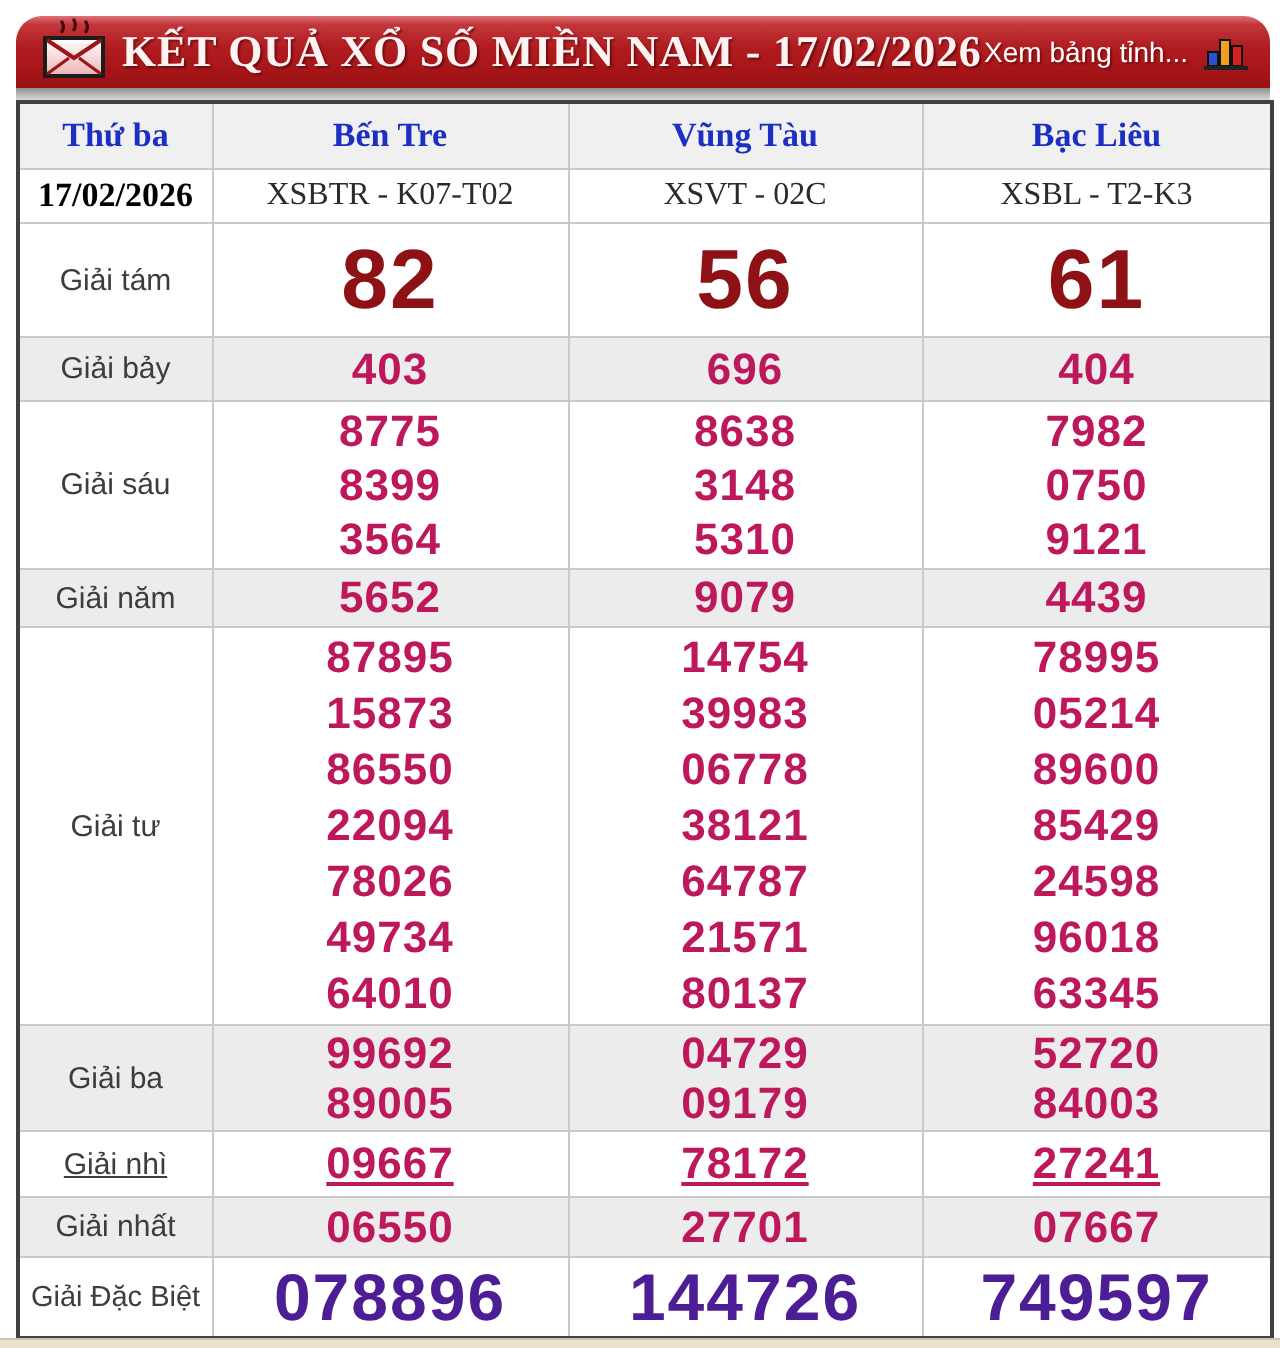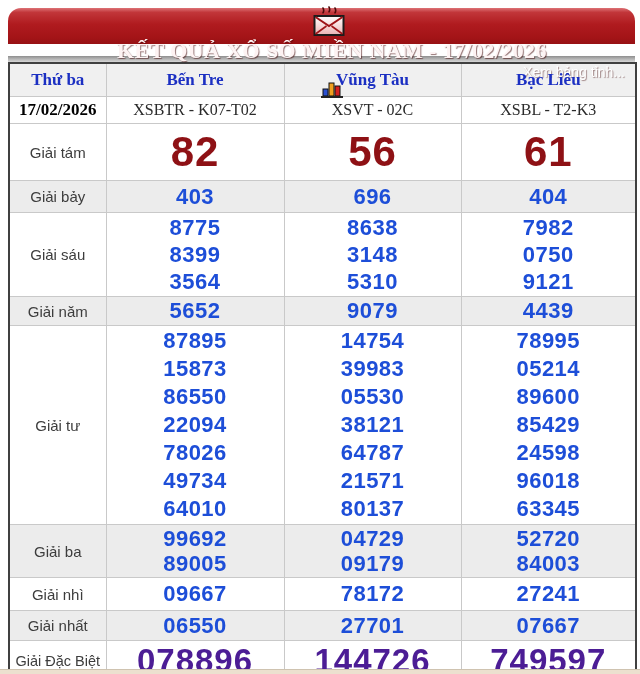--- a/index.html
+++ b/index.html
@@ -5,24 +5,24 @@
   html,body{margin:0;padding:0;}
   body{
     width:640px;height:674px;overflow:hidden;background:#ffffff;
     font-family:"Liberation Sans", sans-serif;
     position:relative;
   }
   .widget{position:absolute;left:0;top:0;width:640px;height:674px;}
 
   
   .topbar{
-    margin:8px 5px 12px 8px;width:627px;height:36px;box-sizing:border-box;
+    margin:8px 5px 0 8px;width:627px;height:36px;box-sizing:border-box;
     border-radius:13px 13px 0 0;
     background:linear-gradient(180deg,#dd7276 0%,#c2363a 12%,#b01b1f 45%,#a31417 82%,#971114 100%);
-    display:flex;align-items:center;padding:0 10px 0 24px;flex-direction:column;
+    display:flex;align-items:center;padding:0 10px 0 12px;
   }
   .mail-wrap{width:34px;height:32px;flex:0 0 auto;margin-top:-2px;}
   .title{
     font-family:"Liberation Serif", serif;font-weight:bold;font-size:22px;
     color:#fdf3f3;letter-spacing:.4px;margin-left:7px;white-space:nowrap;
     text-shadow:1px 1px 1px rgba(60,0,0,.55);
   }
   .prov-link{
     margin-left:auto;color:#ffffff;font-size:14px;text-decoration:none;
     white-space:nowrap;cursor:pointer;text-shadow:1px 1px 1px rgba(60,0,0,.45);
@@ -43,36 +43,36 @@
     padding:0;overflow:hidden;
   }
   .results thead th{
     background:#f0f0f0;height:32px;
     font-family:"Liberation Serif", serif;font-weight:bold;font-size:17px;color:#1b2fc2;
   }
   tr.code-row td{height:26px;font-family:"Liberation Serif", serif;font-size:16px;color:#2b2b2b;background:#ffffff;}
   tr.code-row td.date{font-weight:bold;color:#000000;font-size:17px;}
 
   td.lbl{font-size:15px;color:#3d3d3d;}
-  td.num{font-weight:bold;font-size:22px;color:#1d4ed8;letter-spacing:.5px;}
+  td.num{font-weight:bold;font-size:22px;color:#be185d;letter-spacing:.5px;}
   .n{line-height:27px;}
 
   tr.shade td{background:#ececec;}
   tr.plain td{background:#ffffff;}
 
   tr.r-tam td{height:56px;border-radius:15px;}
   tr.r-tam td.num{font-size:42px;color:#8e1115;letter-spacing:1px;}
   tr.r-bay td{height:31px;}
   tr.r-sau td{padding:1px 0;}
   tr.r-nam td{height:28px;}
   tr.r-tu .n{line-height:28px;}
   tr.r-tu td{padding:1px 0;}
   tr.r-ba .n{line-height:25px;}
   tr.r-ba td{padding:1px 0;}
-  tr.r-nhi td{height:32px;}
+  tr.r-nhi td{height:32px;text-decoration:underline;}
   tr.r-nhat td{height:29px;}
   tr.r-db td{height:39px;}
   tr.r-db td.lbl{font-size:14.5px;margin-top:12px;}
   tr.r-db td.num{font-size:33px;color:#4c1d95;letter-spacing:1px;}
 
   
   .footer-strip{
     position:absolute;left:0;bottom:0;width:640px;height:5px;
     background:#ece0cf;border-top:1px solid #cfc3b0;box-sizing:border-box;
   }
@@ -181,21 +181,21 @@
           <div class="n">15873</div>
           <div class="n">86550</div>
           <div class="n">22094</div>
           <div class="n">78026</div>
           <div class="n">49734</div>
           <div class="n">64010</div>
         </td>
         <td class="num">
           <div class="n">14754</div>
           <div class="n">39983</div>
-          <div class="n">05530</div>
+          <div class="n">06778</div>
           <div class="n">38121</div>
           <div class="n">64787</div>
           <div class="n">21571</div>
           <div class="n">80137</div>
         </td>
         <td class="num">
           <div class="n">78995</div>
           <div class="n">05214</div>
           <div class="n">89600</div>
           <div class="n">85429</div>

